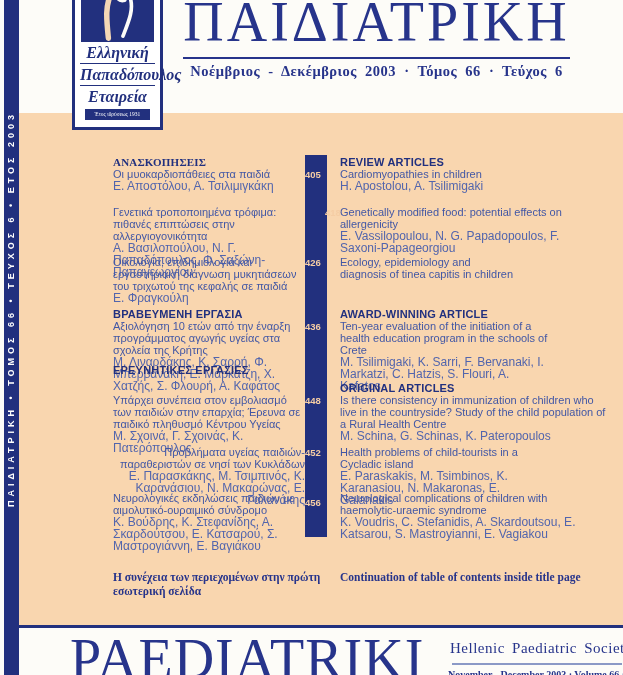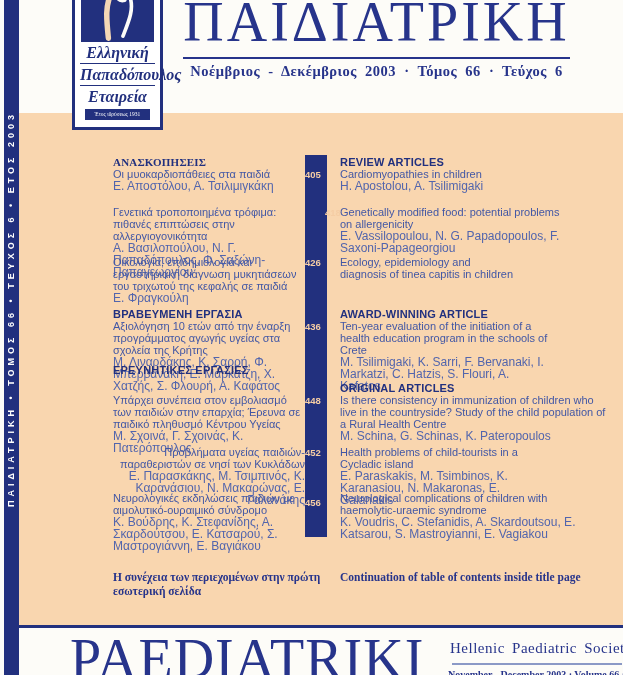--- a/index.html
+++ b/index.html
@@ -186,21 +186,21 @@
     <div class="t">Νευρολογικές εκδηλώσεις παιδιών με αιμολυτικό-ουραιμικό σύνδρομο</div>
     <div class="a">Κ. Βούδρης, Κ. Στεφανίδης, Α. Σκαρδούτσου, Ε. Κατσαρού, Σ. Μαστρογιάννη, Ε. Βαγιάκου</div>
   </div>
 
   <div class="col-en sec-head" style="top:156px;">REVIEW ARTICLES</div>
   <div class="col-en" style="top:168px;">
     <div class="t">Cardiomyopathies in children</div>
     <div class="a">H. Apostolou, A. Tsilimigaki</div>
   </div>
   <div class="col-en" style="top:206px; width:230px;">
-    <div class="t">Genetically modified food: potential problems on allergenicity</div>
+    <div class="t">Genetically modified food: potential effects on allergenicity</div>
     <div class="a">E. Vassilopoulou, N. G. Papadopoulos, F. Saxoni-Papageorgiou</div>
   </div>
   <div class="col-en" style="top:256px; width:180px;">
     <div class="t">Ecology, epidemiology and diagnosis of tinea capitis in children</div>
   </div>
 
   <div class="col-en sec-head" style="top:308px;">AWARD-WINNING ARTICLE</div>
   <div class="col-en" style="top:320px; width:210px;">
     <div class="t">Ten-year evaluation of the initiation of a health education program in the schools of Crete</div>
     <div class="a">M. Tsilimigaki, K. Sarri, F. Bervanaki, I. Markatzi, C. Hatzis, S. Flouri, A. Kafatos</div>

